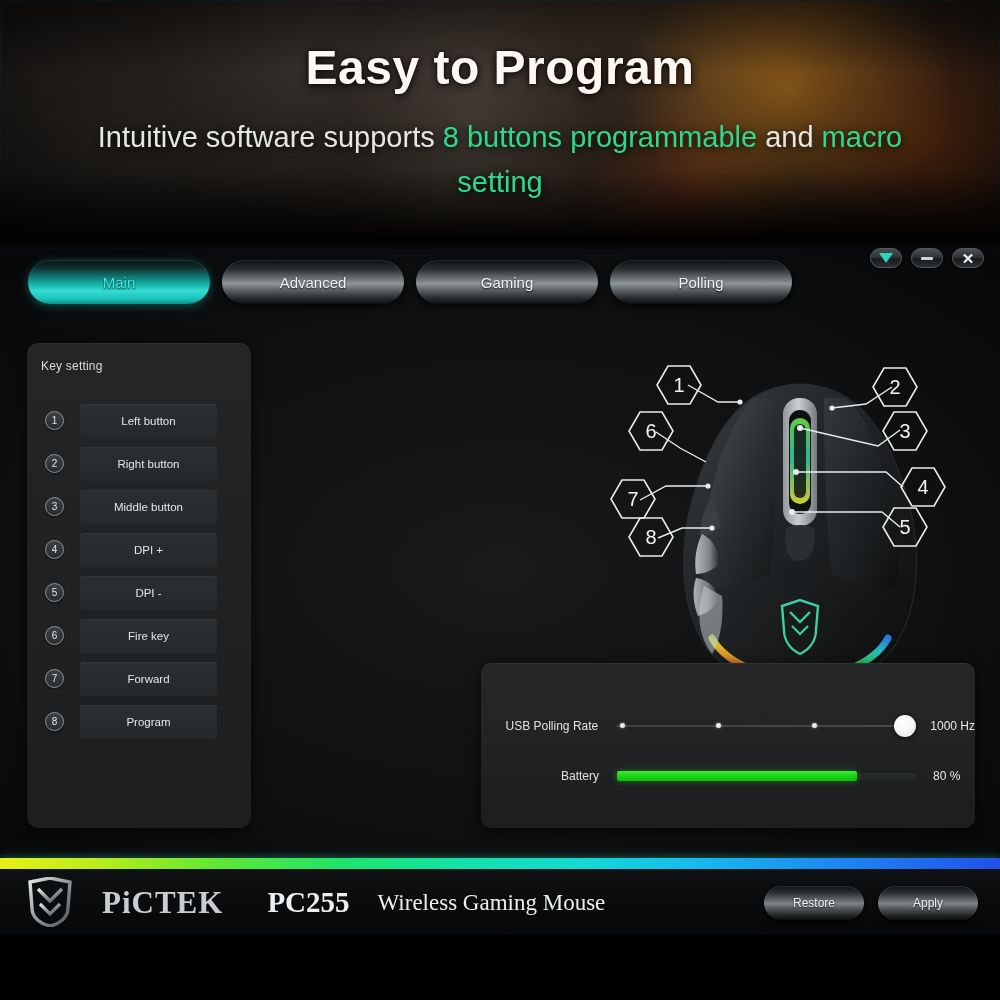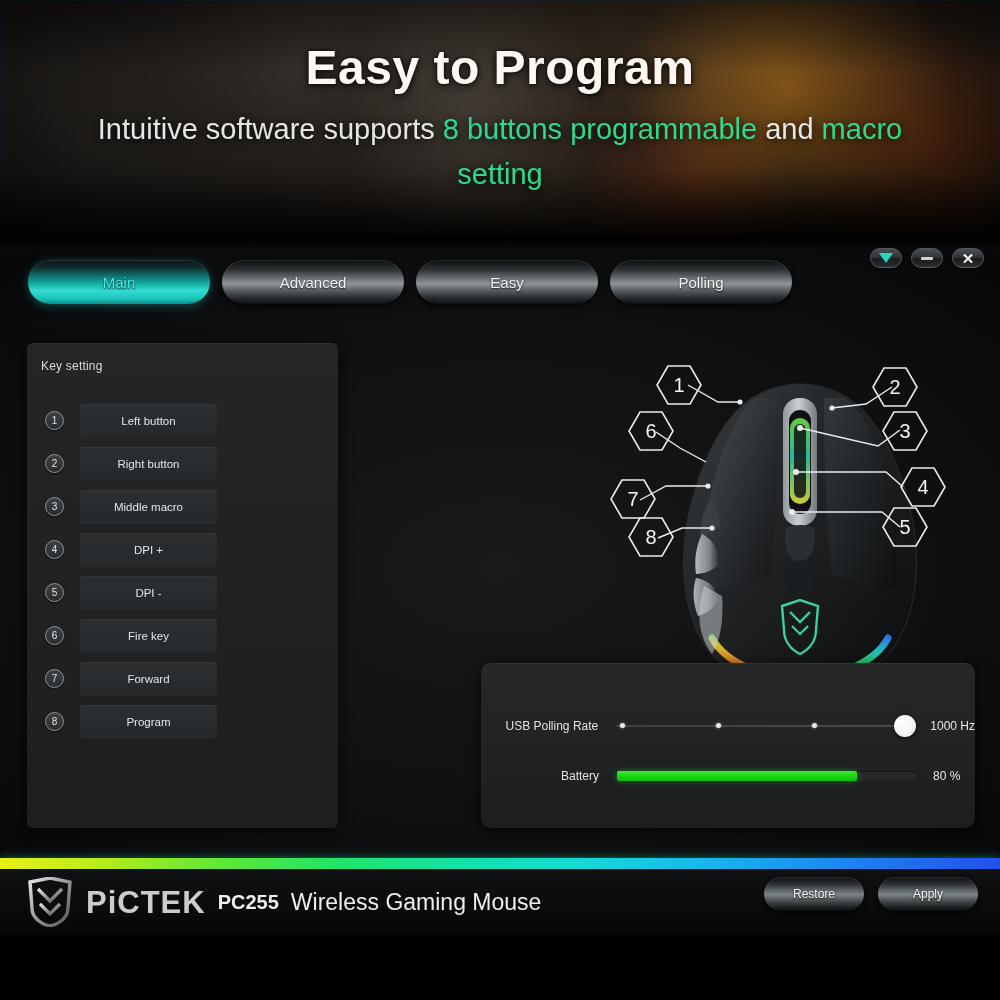--- a/index.html
+++ b/index.html
@@ -35,21 +35,21 @@
       radial-gradient(ellipse 620px 300px at 500px 120px, rgba(0,0,0,0) 35%, rgba(0,0,0,.55) 100%);
   }
   .banner-text { position: absolute; inset: 0; text-align: center; }
   .headline {
     margin-top: 40px;
     font-size: 48px; font-weight: 700; color: #fdf7f2;
     letter-spacing: .5px;
     text-shadow: 0 2px 10px rgba(0,0,0,.9), 0 0 3px rgba(0,0,0,.8);
   }
   .subline {
-    margin-top: 12px; font-size: 29px; font-weight: 400; line-height: 1.55;
+    margin-top: 20px; font-size: 29px; font-weight: 400; line-height: 1.55;
     color: #e6e6e3; padding: 0 70px;
     text-shadow: 0 2px 9px rgba(0,0,0,.92);
   }
   .subline .accent { color: #2fd98b; }
 
   
   .app {
     position: absolute; left: 0; top: 238px; width: 1000px; height: 620px;
     background:
       radial-gradient(ellipse 700px 420px at 500px 330px, #17191a 0%, #0d0e0f 72%, #070809 100%);
@@ -88,23 +88,23 @@
   }
   .tab.active {
     color: #3fe8e0;
     background: linear-gradient(to bottom,#0a1416 0%,#0e2a2c 16%,#19navy 0%,#16b7ae 55%,#2fd8cd 72%,#1fc4bb 88%,#0d9b96 100%);
     background: linear-gradient(to bottom,#0a1416 0%,#0f2a2b 16%,#13a79f 52%,#34dcd2 70%,#1cc3ba 88%,#0b8e89 100%);
     box-shadow: 0 2px 10px rgba(32,200,190,.35), inset 0 1px 0 rgba(255,255,255,.12);
   }
 
   
   .keypanel {
-    position: absolute; left: 27px; top: 105px; width: 311px; height: 485px;
+    position: absolute; left: 27px; top: 105px; width: 224px; height: 485px;
     background: linear-gradient(to bottom,#232527 0%,#202224 40%,#1c1e20 100%);
-    border-radius: 6px;
+    border-radius: 12px;
     box-shadow: 0 3px 14px rgba(0,0,0,.7), inset 0 1px 0 rgba(255,255,255,.05);
   }
   .keypanel-title {
     position: absolute; left: 14px; top: 16px;
     font-size: 12px; color: #d8dbdd; letter-spacing: .2px;
   }
   .keylist { position: absolute; left: 0; top: 56px; width: 263px; }
   .keyrow {
     display: flex; align-items: center; height: 43px; padding-left: 18px; cursor: pointer;
   }
@@ -176,25 +176,25 @@
     position: absolute; left: 0; top: 858px; width: 1000px; height: 11px;
     background: linear-gradient(to right,
       #e8ef17 0%, #b8ec1c 10%, #5fe734 22%, #1fe46a 34%,
       #12e2a8 46%, #15d9d6 58%, #17b9ee 70%, #1d86f2 84%, #2250ea 100%);
     box-shadow: 0 0 10px rgba(40,220,180,.45);
   }
   .footer {
     position: absolute; left: 0; top: 869px; width: 1000px; height: 66px;
     background: linear-gradient(to bottom,#101113 0%,#0a0b0c 55%,#060708 100%);
   }
-  .brand { position: absolute; left: 26px; top: 8px; display: flex; align-items: center; gap: 12px; }
+  .brand { position: absolute; left: 26px; top: 8px; display: flex; align-items: center; gap: 28px; font-family: Liberation Serif, serif; }
   .brandname { font-size: 31px; font-weight: 700; color: #c9cdd0; letter-spacing: 1px; line-height: 1; }
-  .model { font-size: 20px; font-weight: 700; color: #eceff1; line-height: 1; }
+  .model { font-size: 29px; font-weight: 700; color: #eceff1; line-height: 1; margin-left: 16px; }
   .modeldesc { font-size: 23px; font-weight: 400; color: #eceff1; line-height: 1; }
-  .footer-btns { position: absolute; right: 22px; top: 8px; display: flex; gap: 14px; }
+  .footer-btns { position: absolute; right: 22px; top: 17px; display: flex; gap: 14px; }
   .fbtn {
     width: 100px; height: 34px; border-radius: 17px;
     display: flex; align-items: center; justify-content: center;
     font-size: 12px; color: #eef1f2; cursor: pointer;
     background: linear-gradient(to bottom,#0e1011 0%,#2b2f32 20%,#7d8488 52%,#4e5356 68%,#1f2324 88%,#0d0f10 100%);
     box-shadow: 0 2px 5px rgba(0,0,0,.85), inset 0 1px 0 rgba(255,255,255,.10);
     text-shadow: 0 1px 2px rgba(0,0,0,.8);
   }
   .belowbar { position: absolute; left: 0; top: 935px; width: 1000px; height: 65px; background: #000; }
 </style>
@@ -223,38 +223,38 @@
         <span class="dash"></span>
       </div>
       <div class="wbtn">
         <span class="ex">✕</span>
       </div>
     </div>
 
     <div class="tabs">
       <div class="tab active">Main</div>
       <div class="tab">Advanced</div>
-      <div class="tab">Easy</div>
+      <div class="tab">Gaming</div>
       <div class="tab">Polling</div>
     </div>
 
     <div class="keypanel">
       <div class="keypanel-title">Key setting</div>
       <div class="keylist">
         <div class="keyrow">
           <span class="badge">1</span>
           <span class="keybtn">Left button</span>
         </div>
         <div class="keyrow">
           <span class="badge">2</span>
           <span class="keybtn">Right button</span>
         </div>
         <div class="keyrow">
           <span class="badge">3</span>
-          <span class="keybtn">Middle macro</span>
+          <span class="keybtn">Middle button</span>
         </div>
         <div class="keyrow">
           <span class="badge">4</span>
           <span class="keybtn">DPI +</span>
         </div>
         <div class="keyrow">
           <span class="badge">5</span>
           <span class="keybtn">DPI -</span>
         </div>
         <div class="keyrow">

